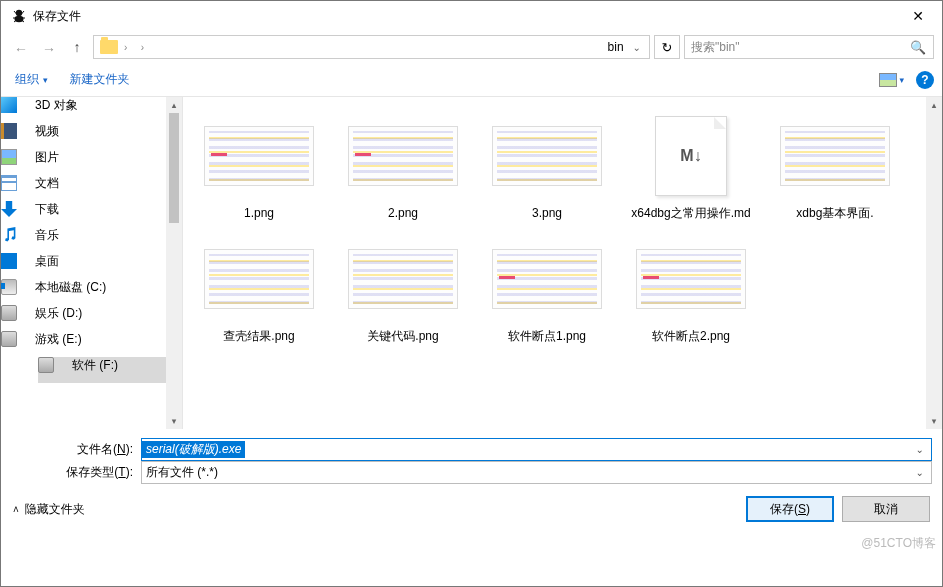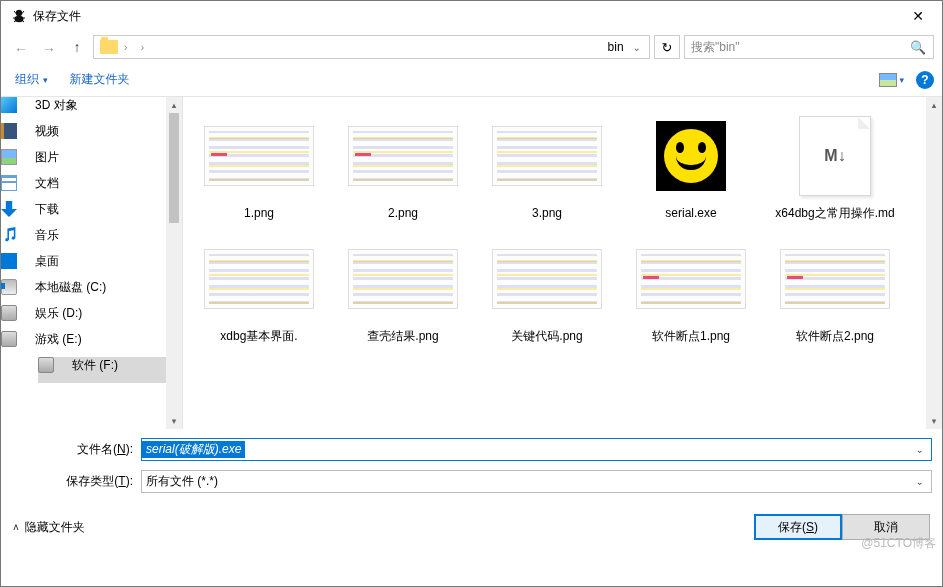--- a/index.html
+++ b/index.html
@@ -78,35 +78,35 @@
 .smiley-face::before { left: 12px; }
 .smiley-face::after { right: 12px; }
 .smiley-mouth { position: absolute; width: 30px; height: 14px; border-bottom: 5px solid #000; border-radius: 0 0 30px 30px; left: 12px; top: 27px; }
 .md-card { width: 72px; height: 80px; background: #fff; border: 1px solid #d8d8d8; box-shadow: 2px 2px 3px rgba(0,0,0,.1); display: flex; align-items: center; justify-content: center; position: relative; }
 .md-card::before { content: ""; position: absolute; right: 0; top: 0; border-width: 0 12px 12px 0; border-style: solid; border-color: #eee #fff; }
 .md-label { font-weight: bold; font-size: 16px; color: #555; }
 .fname { font-size: 12px; line-height: 1.3; max-width: 130px; }
 
 
 .form { padding: 9px 10px 4px 10px; }
-.form-row { display: flex; align-items: center; margin-bottom: 9px; }
+.form-row { display: flex; align-items: center; }
 .form-label { width: 130px; text-align: right; padding-right: 8px; }
 .form-field { flex: 1; height: 23px; border: 1px solid #bcbcbc; display: flex; align-items: center; position: relative; background: #fff; }
 .form-field.sel { border-color: #0078d7; }
 .form-field .val { padding: 0 4px; }
 .form-field .val.highlight { background: #0078d7; color: #fff; font-style: italic; }
 .form-field .dd { margin-left: auto; padding: 0 7px; color: #555; font-size: 10px; }
 .underline { text-decoration: underline; }
 
 
 .footer { height: 42px; display: flex; align-items: center; padding: 0 12px; }
 .hide-link { display: flex; align-items: center; gap: 6px; }
 .hide-chev { font-size: 10px; }
 .footer-spacer { flex: 1; }
-.btn { width: 88px; height: 26px; border: 1px solid #adadad; background: #e1e1e1; display: flex; align-items: center; justify-content: center; }
+.btn { width: 88px; height: 26px; border: 1px solid #adadad; background: #e1e1e1; display: flex; align-items: center; justify-content: center; margin-left: 8px; }
 .btn.primary { border-color: #0078d7; background: #e5f1fb; box-shadow: inset 0 0 0 1px #0078d7; }
 
 .watermark { position: absolute; right: 6px; bottom: 34px; color: #bbb; font-size: 12px; }
 </style>
 </head>
 <body>
 
 <div class="titlebar">
   <span class="app-icon">
     <svg viewBox="0 0 16 16">
@@ -233,30 +233,20 @@
           <div class="fname">2.png</div>
         </div>
         <div class="file">
           <div class="thumb-img">
             <div class="fake-thumb"></div>
           </div>
           <div class="fname">3.png</div>
         </div>
         <div class="file">
           <div class="thumb-img">
-            <div class="smiley">
-              <div class="smiley-face">
-                <div class="smiley-mouth"></div>
-              </div>
-            </div>
-          </div>
-          <div class="fname">serial.exe</div>
-        </div>
-        <div class="file">
-          <div class="thumb-img">
             <div class="md-card">
               <div class="md-label">M↓</div>
             </div>
           </div>
           <div class="fname">x64dbg之常用操作.md</div>
         </div>
         <div class="file">
           <div class="thumb-img">
             <div class="fake-thumb"></div>
           </div>

